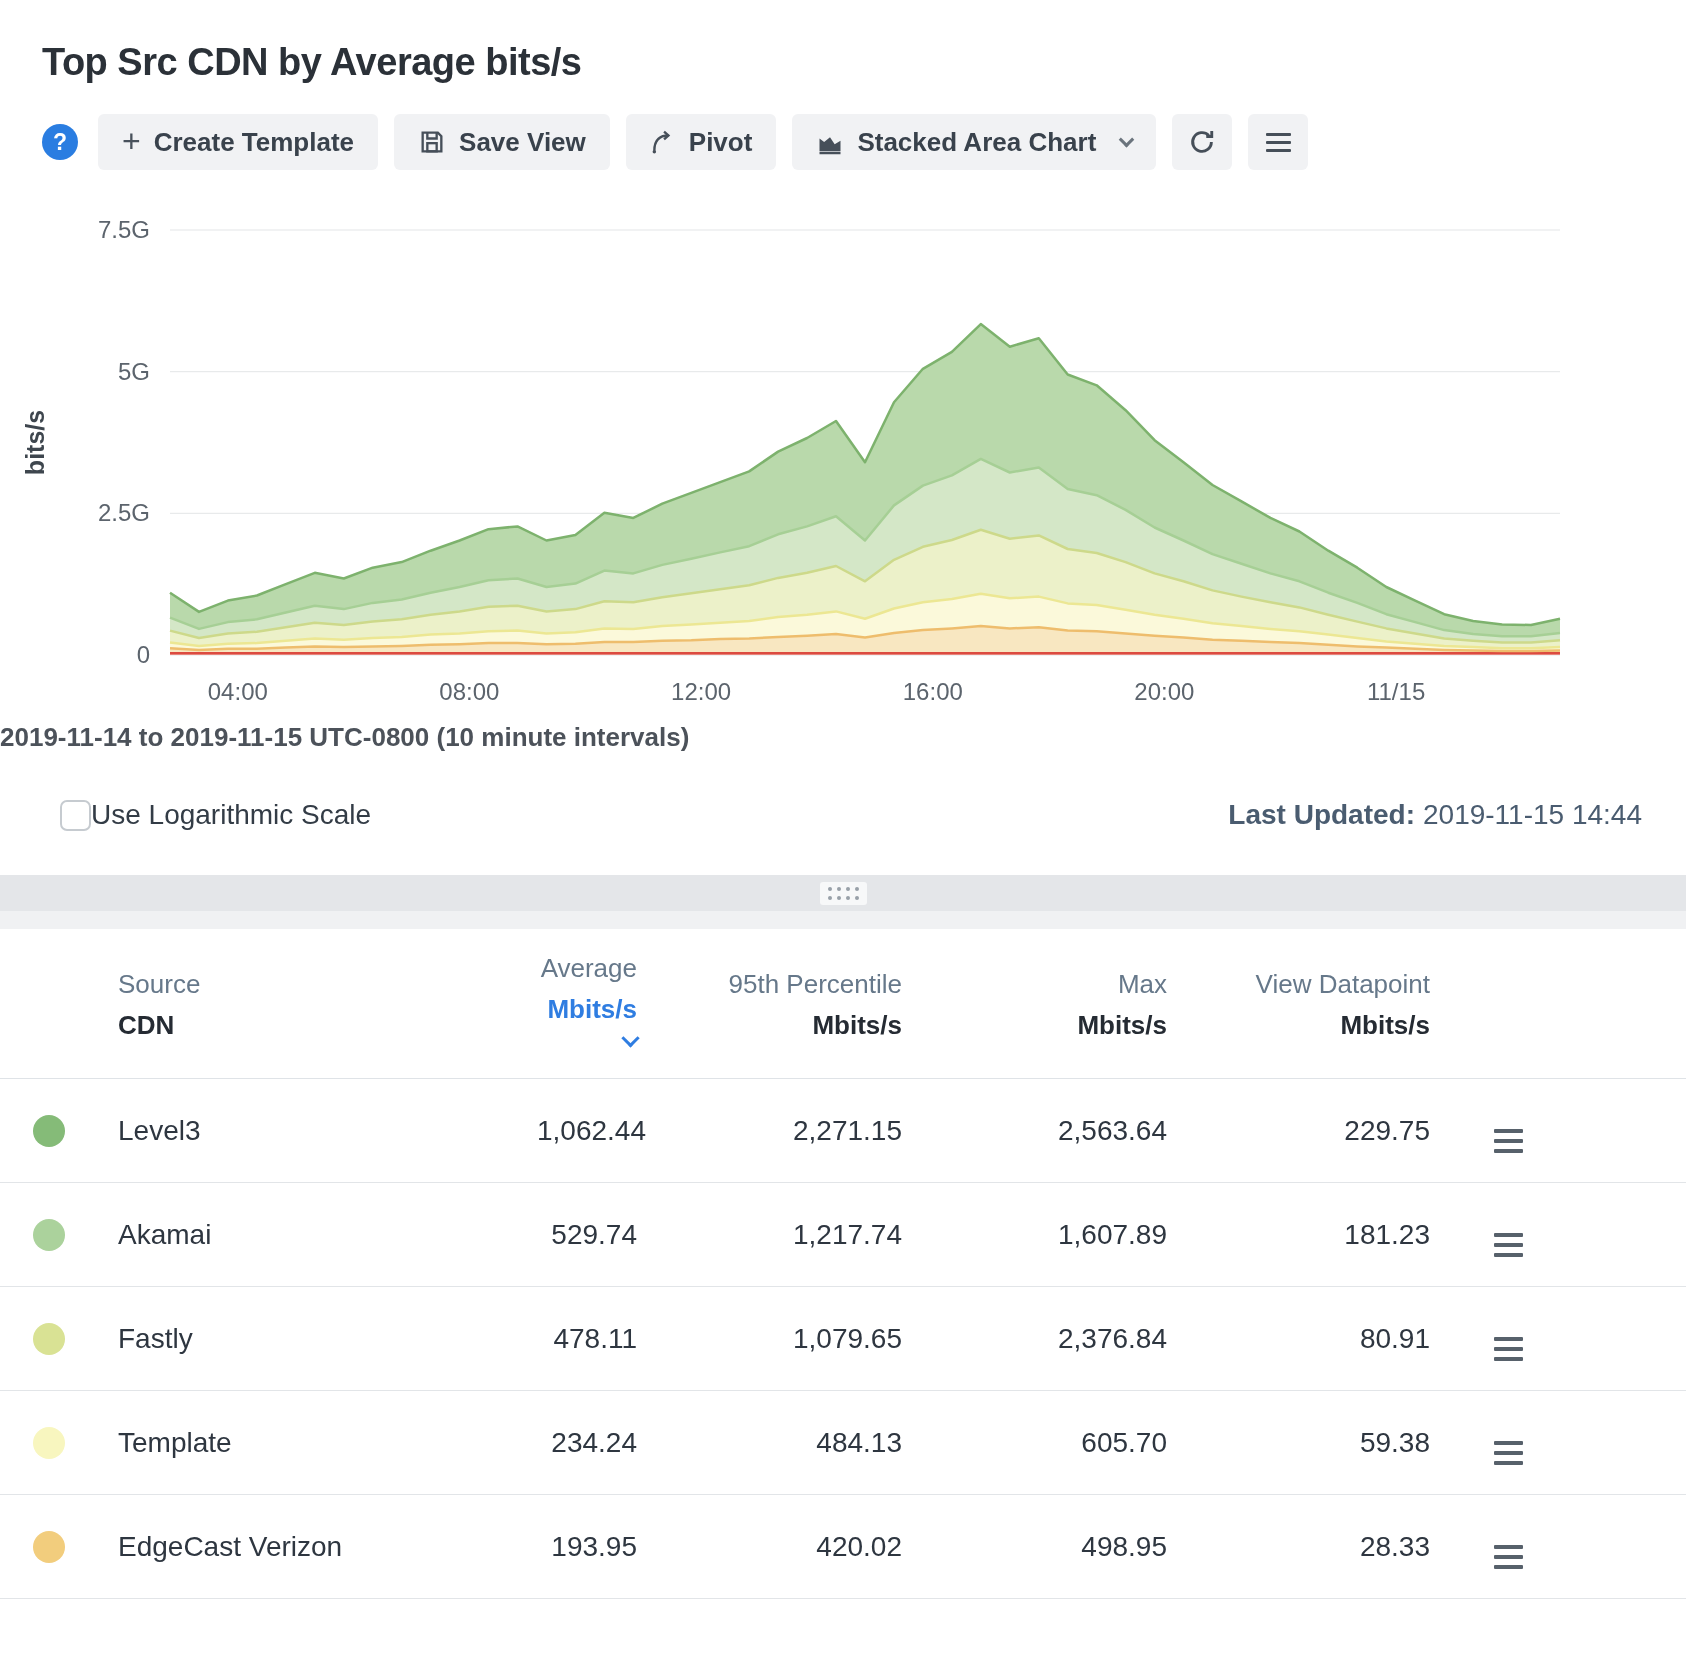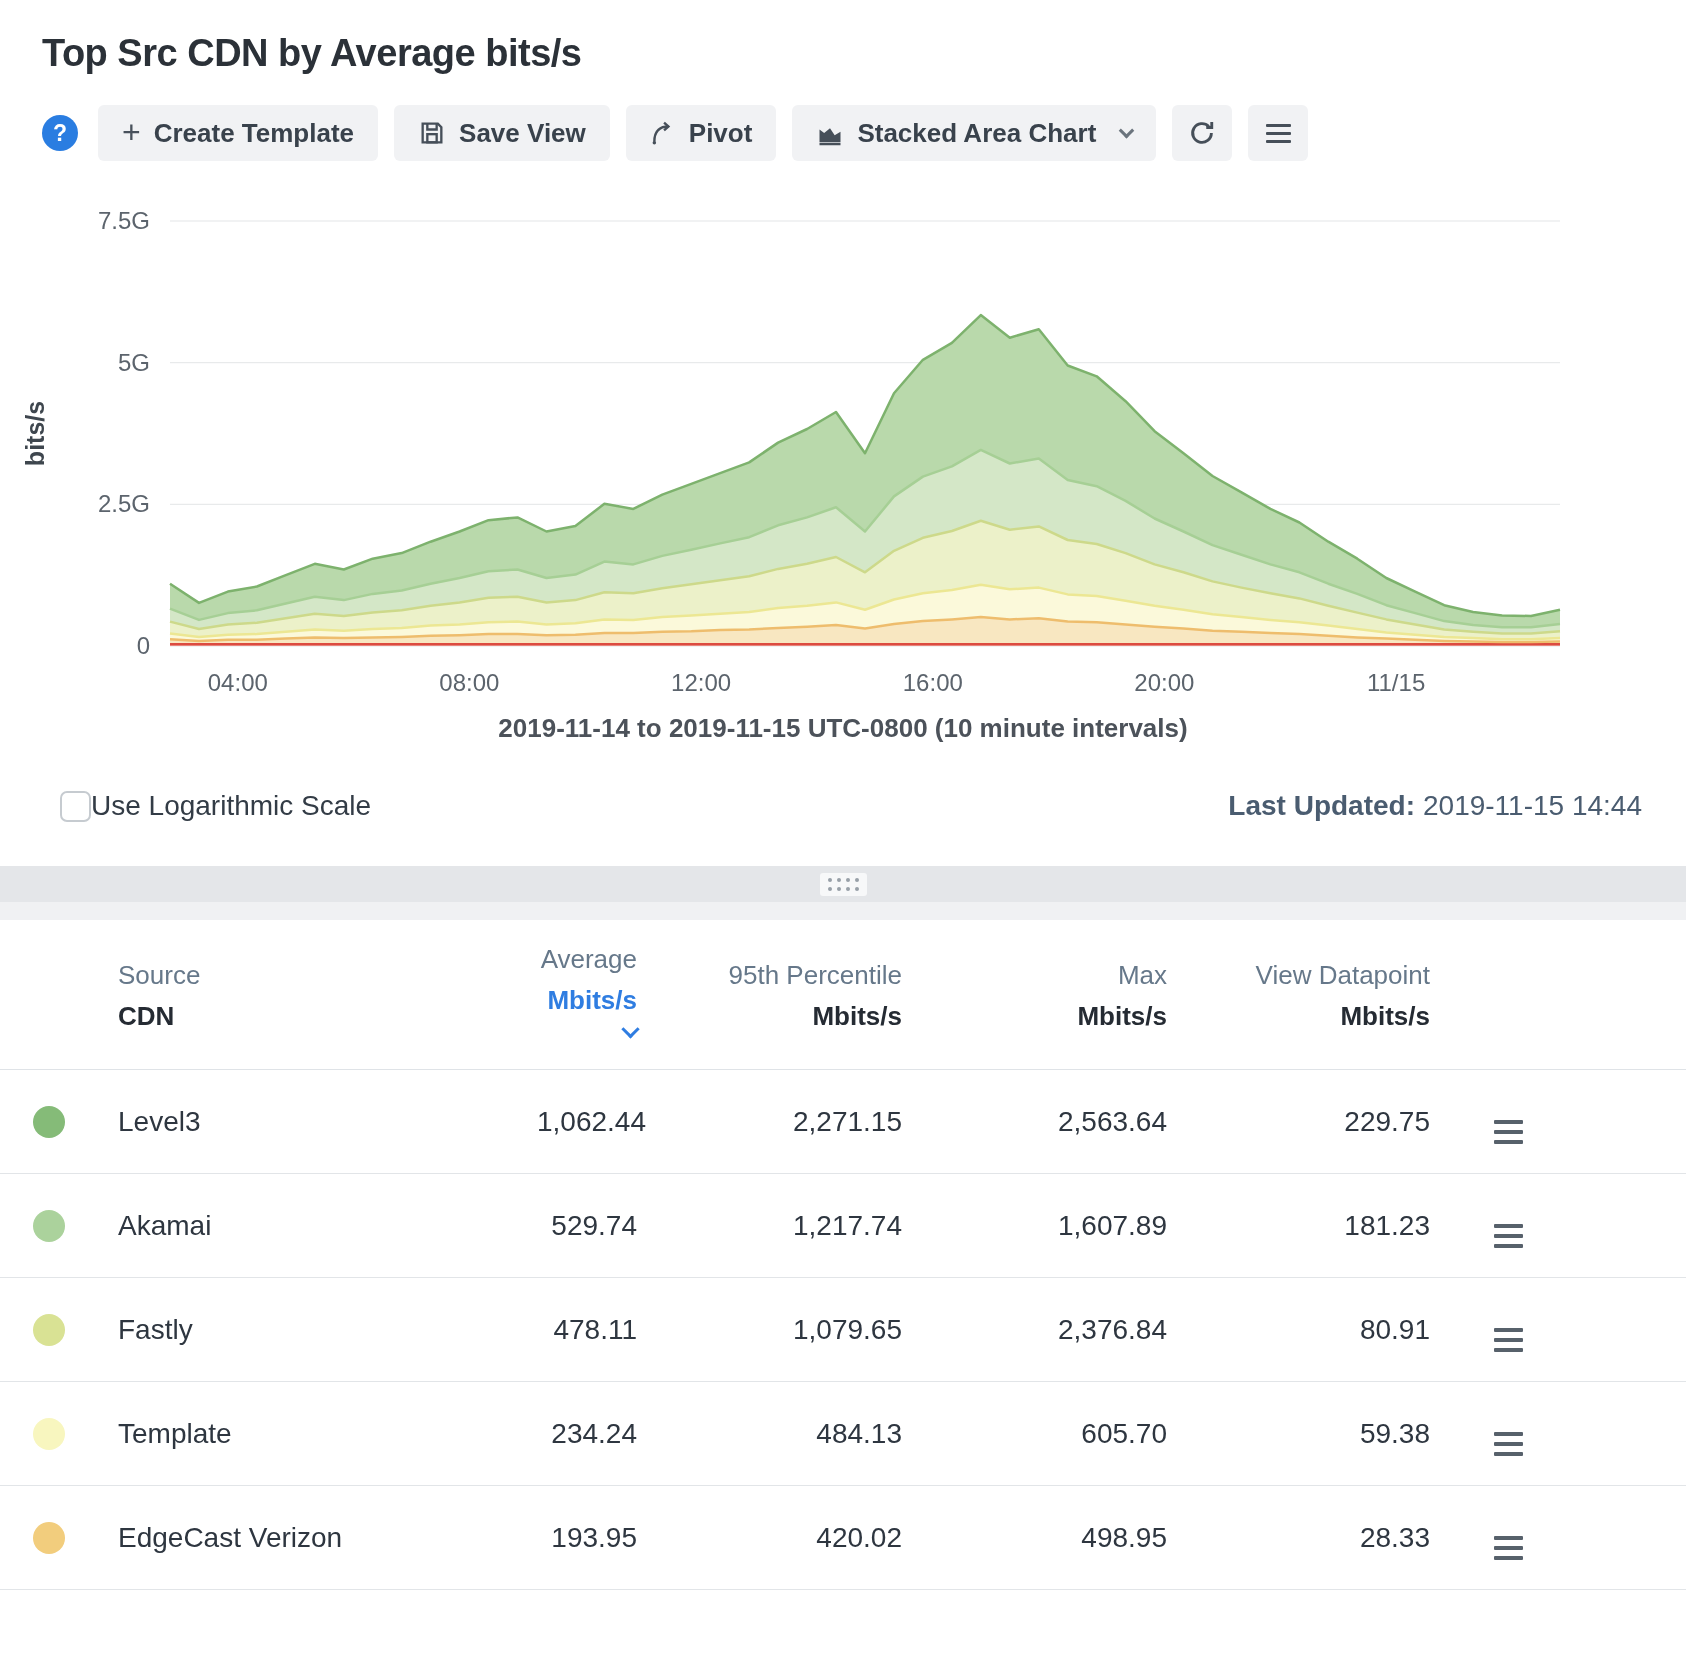--- a/index.html
+++ b/index.html
@@ -1,21 +1,21 @@
 <!DOCTYPE html>
 <html><head>
 <meta charset="utf-8">
 <style>
   * { box-sizing: border-box; margin: 0; padding: 0; }
   body {
     width: 1686px; height: 1661px; overflow: hidden;
     background: #ffffff; color: #2e3640;
     font-family: "Liberation Sans", "DejaVu Sans", sans-serif;
   }
-  .page { padding-top: 26px; }
+  .page { padding-top: 35px; }
   h1.title { margin: 6px 0 0 42px; font-size: 38px; font-weight: 700; color: #2b3138; letter-spacing: -0.5px; }
 
   
   .toolbar { display: flex; align-items: center; gap: 16px; margin: 30px 0 0 42px; height: 56px; }
   .help-btn {
     width: 36px; height: 36px; border-radius: 50%; border: none; cursor: pointer;
     background: #2a7de1; color: #fff; font-size: 23px; font-weight: 700;
     display: flex; align-items: center; justify-content: center; margin-right: 4px;
   }
   .btn {
@@ -28,21 +28,21 @@
   .icon-btn { width: 60px; padding: 0; justify-content: center; }
   .caret {
     display: inline-block; width: 11px; height: 11px; margin-left: 12px;
     border-right: 3px solid #6b747d; border-bottom: 3px solid #6b747d;
     transform: rotate(45deg) translate(-2px,-2px);
   }
 
   
   #chart-svg { display: block; margin-top: 38px; }
   svg text { font-family: "Liberation Sans", "DejaVu Sans", sans-serif; }
-  .chart-caption { text-align: center; font-size: 26px; font-weight: 700; color: #4c525a; margin-top: 6px; }
+  .chart-caption { text-align: left; font-size: 26px; font-weight: 700; color: #4c525a; margin-top: 6px; }
 
   
   .controls { display: flex; justify-content: space-between; align-items: center; margin: 46px 44px 0 60px; }
   .log-wrap { display: flex; align-items: center; }
   .checkbox { width: 31px; height: 31px; border: 2px solid #c6cbd0; border-radius: 7px; background: #fff; cursor: pointer; }
   .log-label { font-size: 28px; color: #333c46; }
   .last-updated { font-size: 28px; color: #4a5c70; }
   .last-updated b { font-weight: 700; margin-right: 8px; }
 
   

